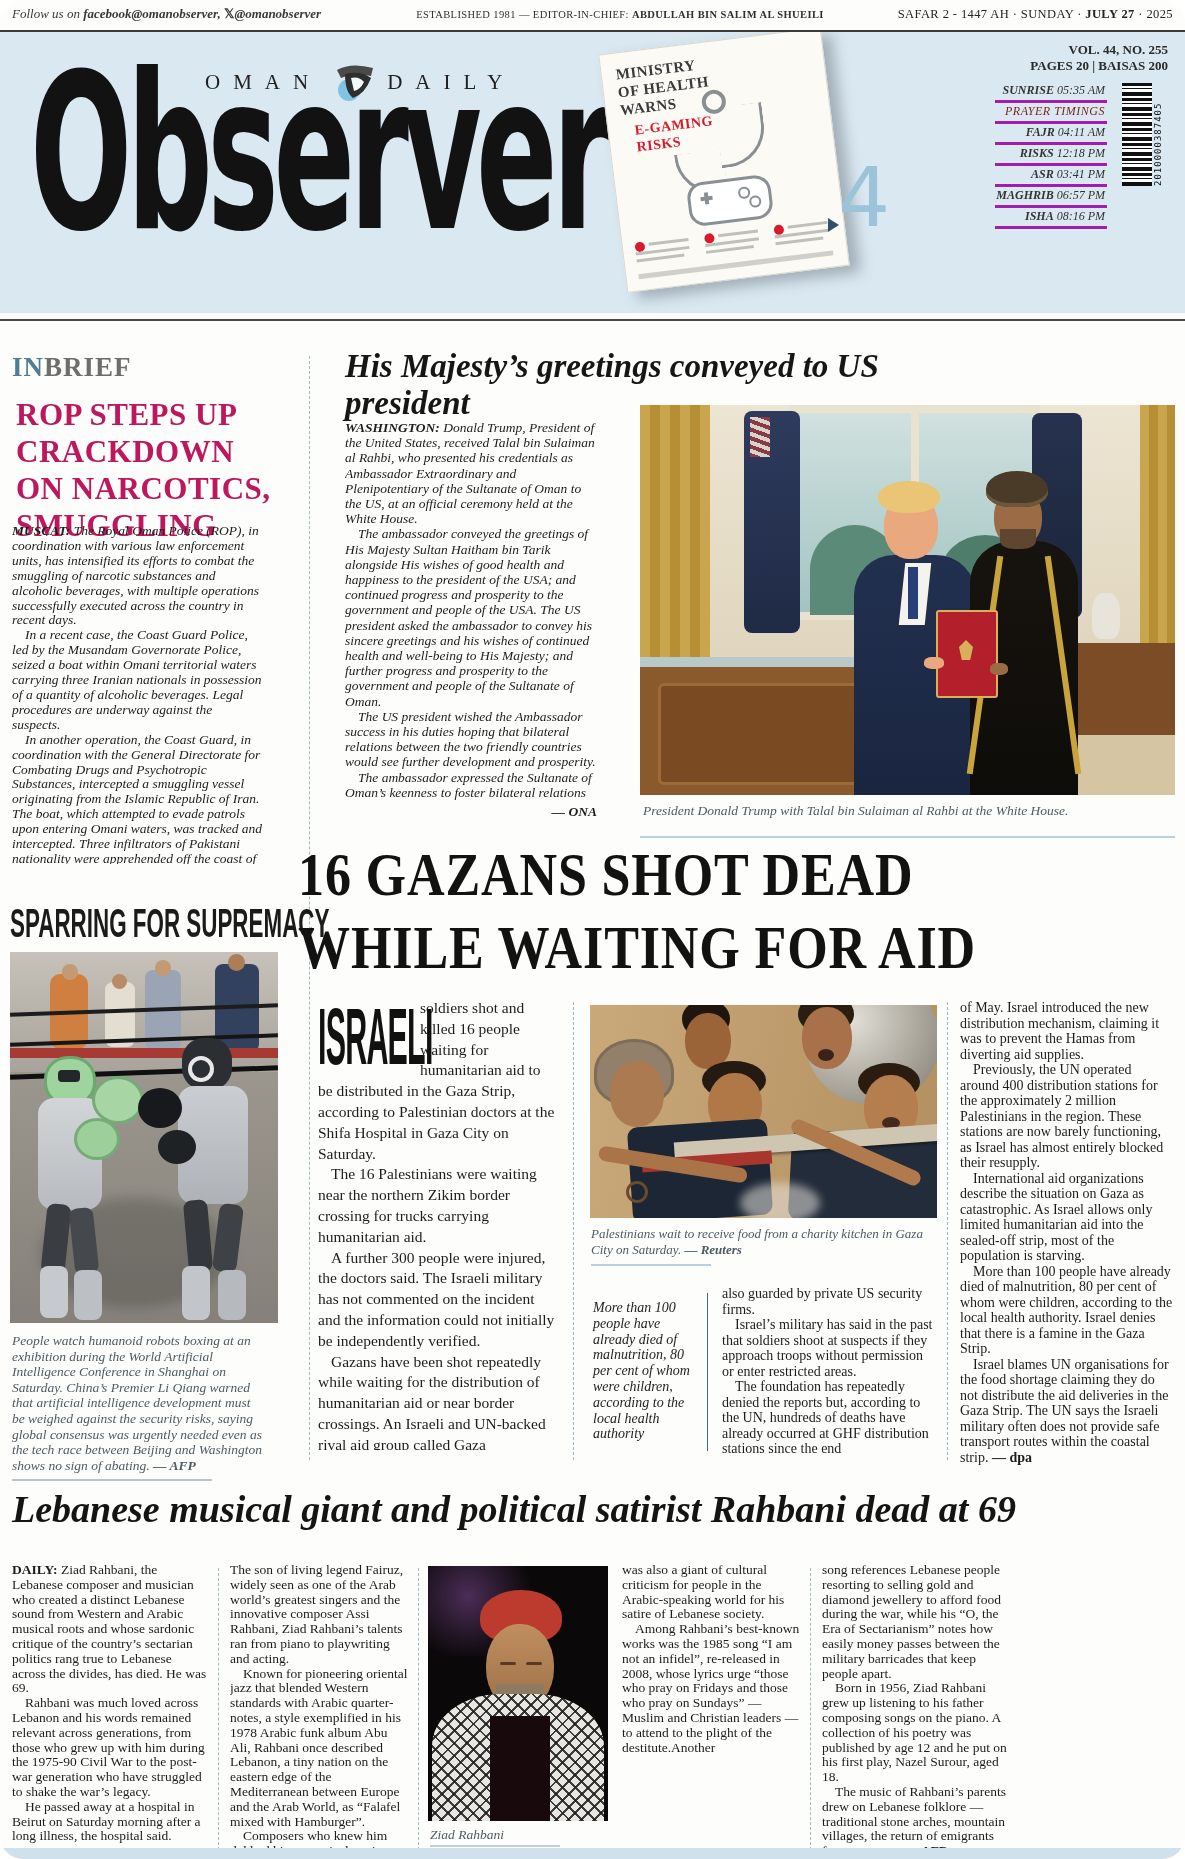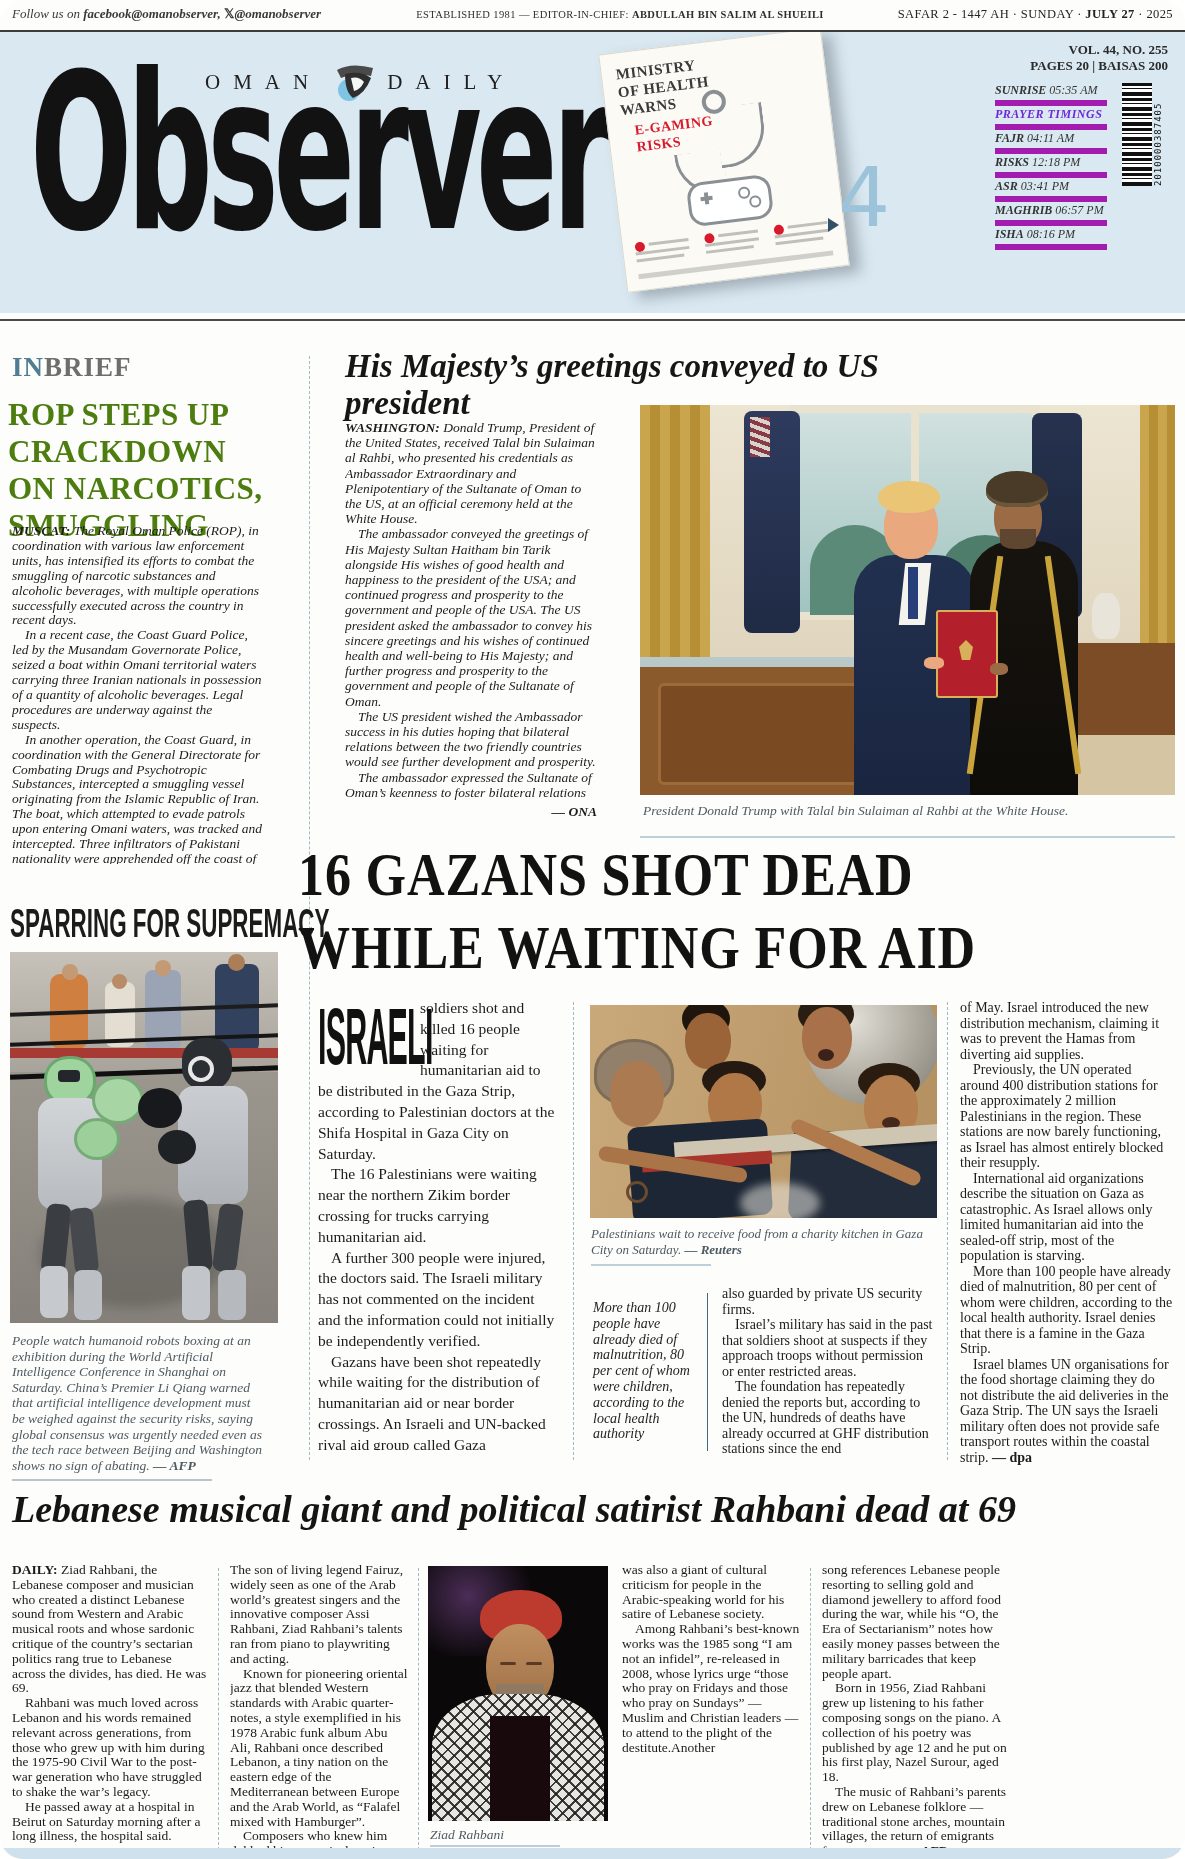--- a/index.html
+++ b/index.html
@@ -18,23 +18,23 @@
 
   
   .masthead{position:absolute;left:0;top:32px;width:1185px;height:281px;background:#d9e8f1;overflow:hidden;}
   .kicker{position:absolute;left:205px;top:28px;width:320px;display:flex;align-items:center;gap:10px;
           font-size:21px;letter-spacing:13px;color:#1f1f1f;}
   .observer{position:absolute;left:30px;top:-28px;font-family:"DejaVu Sans","Liberation Sans",sans-serif;
             font-weight:bold;font-size:215px;line-height:300px;letter-spacing:-10px;color:#121212;
             transform:scaleX(0.56);transform-origin:0 0;white-space:nowrap;}
   .vol-block{position:absolute;right:17px;top:10px;text-align:right;font-size:13px;font-weight:bold;color:#2a2a2a;line-height:16px;}
   .prayer{position:absolute;left:995px;top:50px;width:112px;font-size:12px;font-style:italic;}
-  .prayer .prow{border-bottom:6px solid #a21caf;padding:1px 2px 2px 0;color:#333;}
+  .prayer .prow{border-bottom:3px solid #a21caf;text-align:right;padding:1px 2px 2px 0;color:#333;}
   .prayer .prow b{font-weight:bold;}
-  .prayer .phead{color:#6d28d9;letter-spacing:.5px;font-weight:bold;}
+  .prayer .phead{color:#7f1d1d;letter-spacing:.5px;}
   .barcode{position:absolute;left:1122px;top:51px;width:30px;height:103px;
            background:repeating-linear-gradient(180deg,#111 0 3px,#fff 3px 5px,#111 5px 6px,#fff 6px 9px,#111 9px 13px,#fff 13px 15px);}
   .barcode-num{position:absolute;left:1153px;top:51px;height:103px;font-family:"DejaVu Sans Mono",monospace;
                font-size:9px;writing-mode:vertical-rl;transform:rotate(180deg);color:#111;letter-spacing:1px;}
   .pagenum4{position:absolute;left:838px;top:118px;font-family:"DejaVu Sans",sans-serif;font-size:82px;color:#9cc3da;}
   .tri{position:absolute;left:828px;top:186px;width:0;height:0;border-left:11px solid #32506a;border-top:7px solid transparent;border-bottom:7px solid transparent;}
 
   
   .promo{position:absolute;left:612px;top:8px;width:222px;height:238px;background:#fbfaf5;
          transform:rotate(-7deg);transform-origin:50% 50%;box-shadow:10px 8px 14px rgba(60,70,80,.35);
@@ -53,21 +53,21 @@
   
   p{margin:0;}
   .col p + p{text-indent:13px;}
   .dl{font-weight:bold;}
   .credit{font-weight:bold;}
   .caption{font-style:italic;color:#4e5a62;}
 
   
   .inbrief-label{position:absolute;left:12px;top:352px;font-size:27px;font-weight:bold;letter-spacing:1px;}
   .inbrief-label .in{color:#4f7d92;} .inbrief-label .brief{color:#6e6e6e;}
-  .rop-head{position:absolute;left:8px;top:396px;font-size:31px;line-height:37px;font-weight:bold;letter-spacing:.5px;color:#4d7c0f;}
+  .rop-head{position:absolute;left:16px;top:396px;font-size:31px;line-height:37px;font-weight:bold;letter-spacing:.5px;color:#be185d;}
   .inbrief-body{position:absolute;left:12px;top:524px;width:251px;height:340px;font-size:13.5px;line-height:14.9px;font-style:italic;overflow:hidden;}
   .sparring{position:absolute;left:10px;top:901px;font-family:"Liberation Sans",sans-serif;font-weight:bold;
             font-size:40px;letter-spacing:0;color:#1b1b1b;transform:scaleX(0.56);transform-origin:0 0;white-space:nowrap;}
   .robot-photo{position:absolute;left:10px;top:952px;width:268px;height:371px;overflow:hidden;background:#a9a59d;}
   .robot-caption{position:absolute;left:12px;top:1333px;width:250px;font-size:13.5px;line-height:15.6px;}
 
   
   .maj-head{position:absolute;left:345px;top:348px;width:660px;font-style:italic;font-size:33px;color:#161616;}
   .maj-body{position:absolute;left:345px;top:420px;width:252px;height:382px;font-size:13.5px;line-height:15.2px;font-style:italic;overflow:hidden;font-family:Liberation Serif, serif;}
   .maj-credit{position:absolute;left:345px;top:804px;width:252px;text-align:right;font-style:italic;font-weight:bold;font-size:13.5px;}

